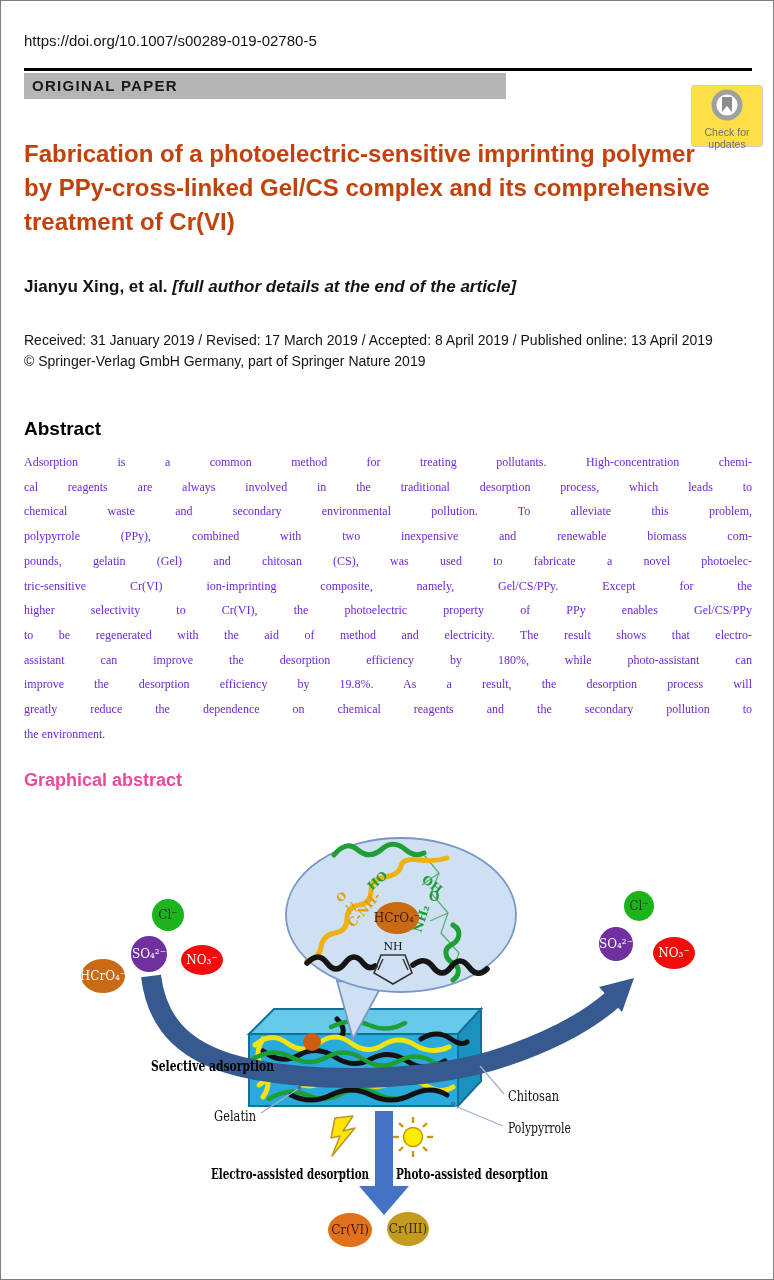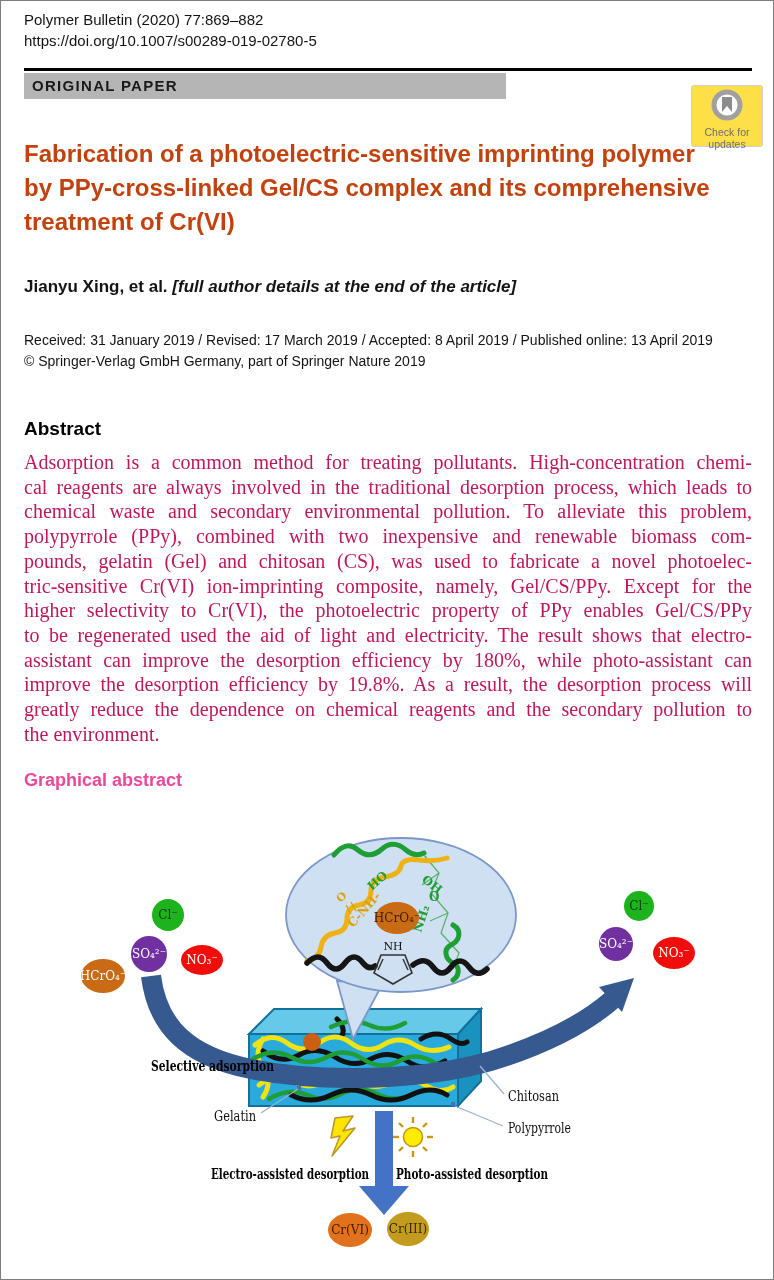--- a/index.html
+++ b/index.html
@@ -20,36 +20,35 @@
   .badge .txt { font-size:10.5px; line-height:11.5px; color:#6e6e6e; margin-top:1px; }
   .title { left:23px; top:136px; width:740px; font-size:24px; font-weight:bold;
            line-height:34px; color:#c2410c; }
   .author { left:23px; top:276px; font-size:17px; white-space:nowrap; }
   .author .nm { font-weight:bold; }
   .author .note { font-weight:bold; font-style:italic; }
   .history { left:23px; top:331px; font-size:14px; white-space:nowrap; }
   .copyright { left:23px; top:352px; font-size:14px; white-space:nowrap; }
   .h-abstract { left:23px; top:417px; font-size:19px; font-weight:bold; color:#000; }
   .abstract { left:23px; top:449px; width:728px; font-family:"Liberation Serif", serif;
-              font-size:20px; line-height:24.7px; color:#be185d; }
+              font-size:12px; line-height:24.7px; color:#6d28d9; }
   .abstract div { text-align:justify; text-align-last:justify; }
   .abstract div.no-just { text-align-last:left; }
   .h-graphical { left:23px; top:769px; font-size:18px; font-weight:bold; color:#ec4899; }
   .figure { left:0; top:812px; }
   svg text { font-family:"DejaVu Serif","DejaVu Sans",serif; }
   .figlbl { font-size:14px; fill:#101010; }
   .figlbl-b { font-size:14px; font-weight:bold; fill:#050505; }
   .iontxt { font-size:12px; }
 </style>
 </head>
 <body>
 
 <div class="page">
 
-  <div class="abs hdr-line" style="top:9px;">Polymer Bulletin (2020) 77:869–882</div>
   <div class="abs hdr-line" style="top:30px;">https://doi.org/10.1007/s00289-019-02780-5</div>
 
   <div class="abs rule"></div>
   <div class="abs banner">
     <span>ORIGINAL PAPER</span>
   </div>
 
   <div class="abs badge">
     <svg width="36" height="34" viewBox="0 0 36 34" style="margin-top:2px;">
       <circle cx="18" cy="17" r="13" fill="#ffffff" stroke="#a0a0a0" stroke-width="5"></circle>
@@ -78,21 +77,21 @@
   <div class="abs h-abstract">Abstract</div>
 
   <div class="abs abstract">
     <div>Adsorption is a common method for treating pollutants. High-concentration chemi-</div>
     <div>cal reagents are always involved in the traditional desorption process, which leads to</div>
     <div>chemical waste and secondary environmental pollution. To alleviate this problem,</div>
     <div>polypyrrole (PPy), combined with two inexpensive and renewable biomass com-</div>
     <div>pounds, gelatin (Gel) and chitosan (CS), was used to fabricate a novel photoelec-</div>
     <div>tric-sensitive Cr(VI) ion-imprinting composite, namely, Gel/CS/PPy. Except for the</div>
     <div>higher selectivity to Cr(VI), the photoelectric property of PPy enables Gel/CS/PPy</div>
-    <div>to be regenerated used the aid of light and electricity. The result shows that electro-</div>
+    <div>to be regenerated with the aid of method and electricity. The result shows that electro-</div>
     <div>assistant can improve the desorption efficiency by 180%, while photo-assistant can</div>
     <div>improve the desorption efficiency by 19.8%. As a result, the desorption process will</div>
     <div>greatly reduce the dependence on chemical reagents and the secondary pollution to</div>
     <div class="no-just">the environment.</div>
   </div>
 
   <div class="abs h-graphical">Graphical abstract</div>
 
   <svg class="abs figure" width="774" height="468" viewBox="0 0 774 468">
 

